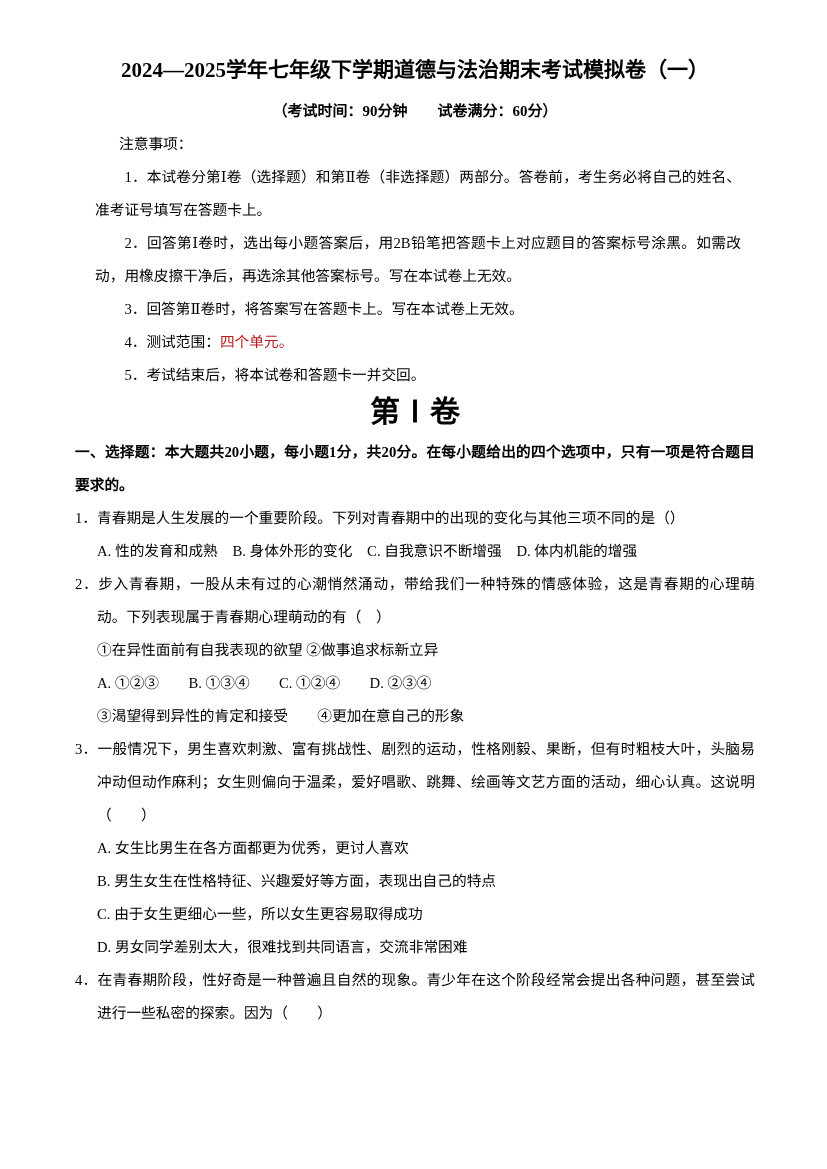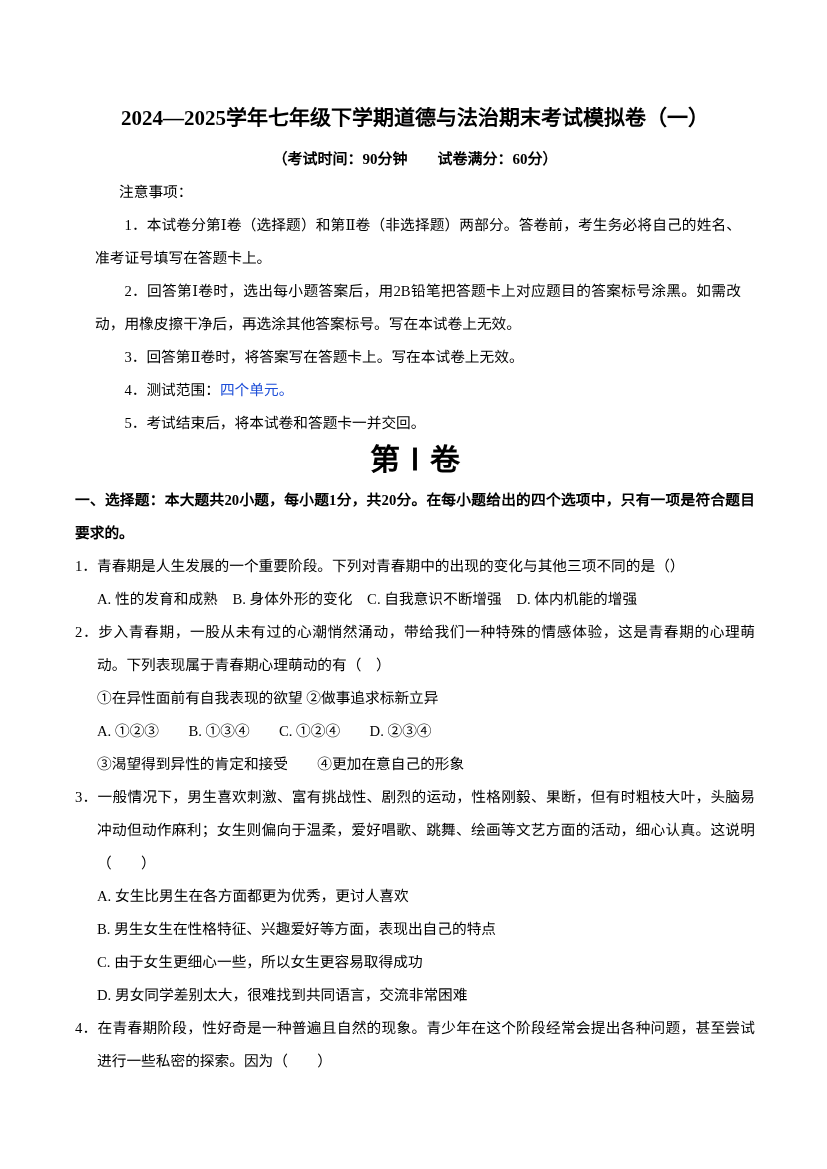--- a/index.html
+++ b/index.html
@@ -19,21 +19,21 @@
     box-sizing: border-box;
     width: 827px;
     height: 1169px;
   }
   p {
     margin: 0;
     font-size: 14.7px;
     line-height: 33px;
   }
   .title {
-    margin: 103px 0 0 0;
+    margin: 55px 0 0 0;
     font-size: 21px;
     line-height: 30px;
     font-weight: bold;
     text-align: center;
   }
   .subtitle {
     margin: 10px 0 0 0;
     font-size: 15px;
     line-height: 33px;
     font-weight: bold;
@@ -80,21 +80,21 @@
 
   <h1 class="title">2024—2025学年七年级下学期道德与法治期末考试模拟卷（一）</h1>
 
   <div class="subtitle">（考试时间：90分钟　　试卷满分：60分）</div>
 
   <div class="notice">
     <p class="notice-label">注意事项：</p>
     <p class="notice-item">1．本试卷分第Ⅰ卷（选择题）和第Ⅱ卷（非选择题）两部分。答卷前，考生务必将自己的姓名、准考证号填写在答题卡上。</p>
     <p class="notice-item">2．回答第Ⅰ卷时，选出每小题答案后，用2B铅笔把答题卡上对应题目的答案标号涂黑。如需改动，用橡皮擦干净后，再选涂其他答案标号。写在本试卷上无效。</p>
     <p class="notice-item">3．回答第Ⅱ卷时，将答案写在答题卡上。写在本试卷上无效。</p>
-    <p class="notice-item"><span>4．测试范围：</span><span style="color: #1d4ed8;">四个单元。</span></p>
+    <p class="notice-item"><span>4．测试范围：</span><span style="color: #b91c1c;">四个单元。</span></p>
     <p class="notice-item">5．考试结束后，将本试卷和答题卡一并交回。</p>
   </div>
 
   <h2 class="part-heading">第Ⅰ卷</h2>
 
   <p class="section-intro">一、选择题：本大题共20小题，每小题1分，共20分。在每小题给出的四个选项中，只有一项是符合题目要求的。</p>
 
   <div class="question">
     <p class="stem">1．青春期是人生发展的一个重要阶段。下列对青春期中的出现的变化与其他三项不同的是（）</p>
     <p class="q-line">A. 性的发育和成熟　B. 身体外形的变化　C. 自我意识不断增强　D. 体内机能的增强</p>

